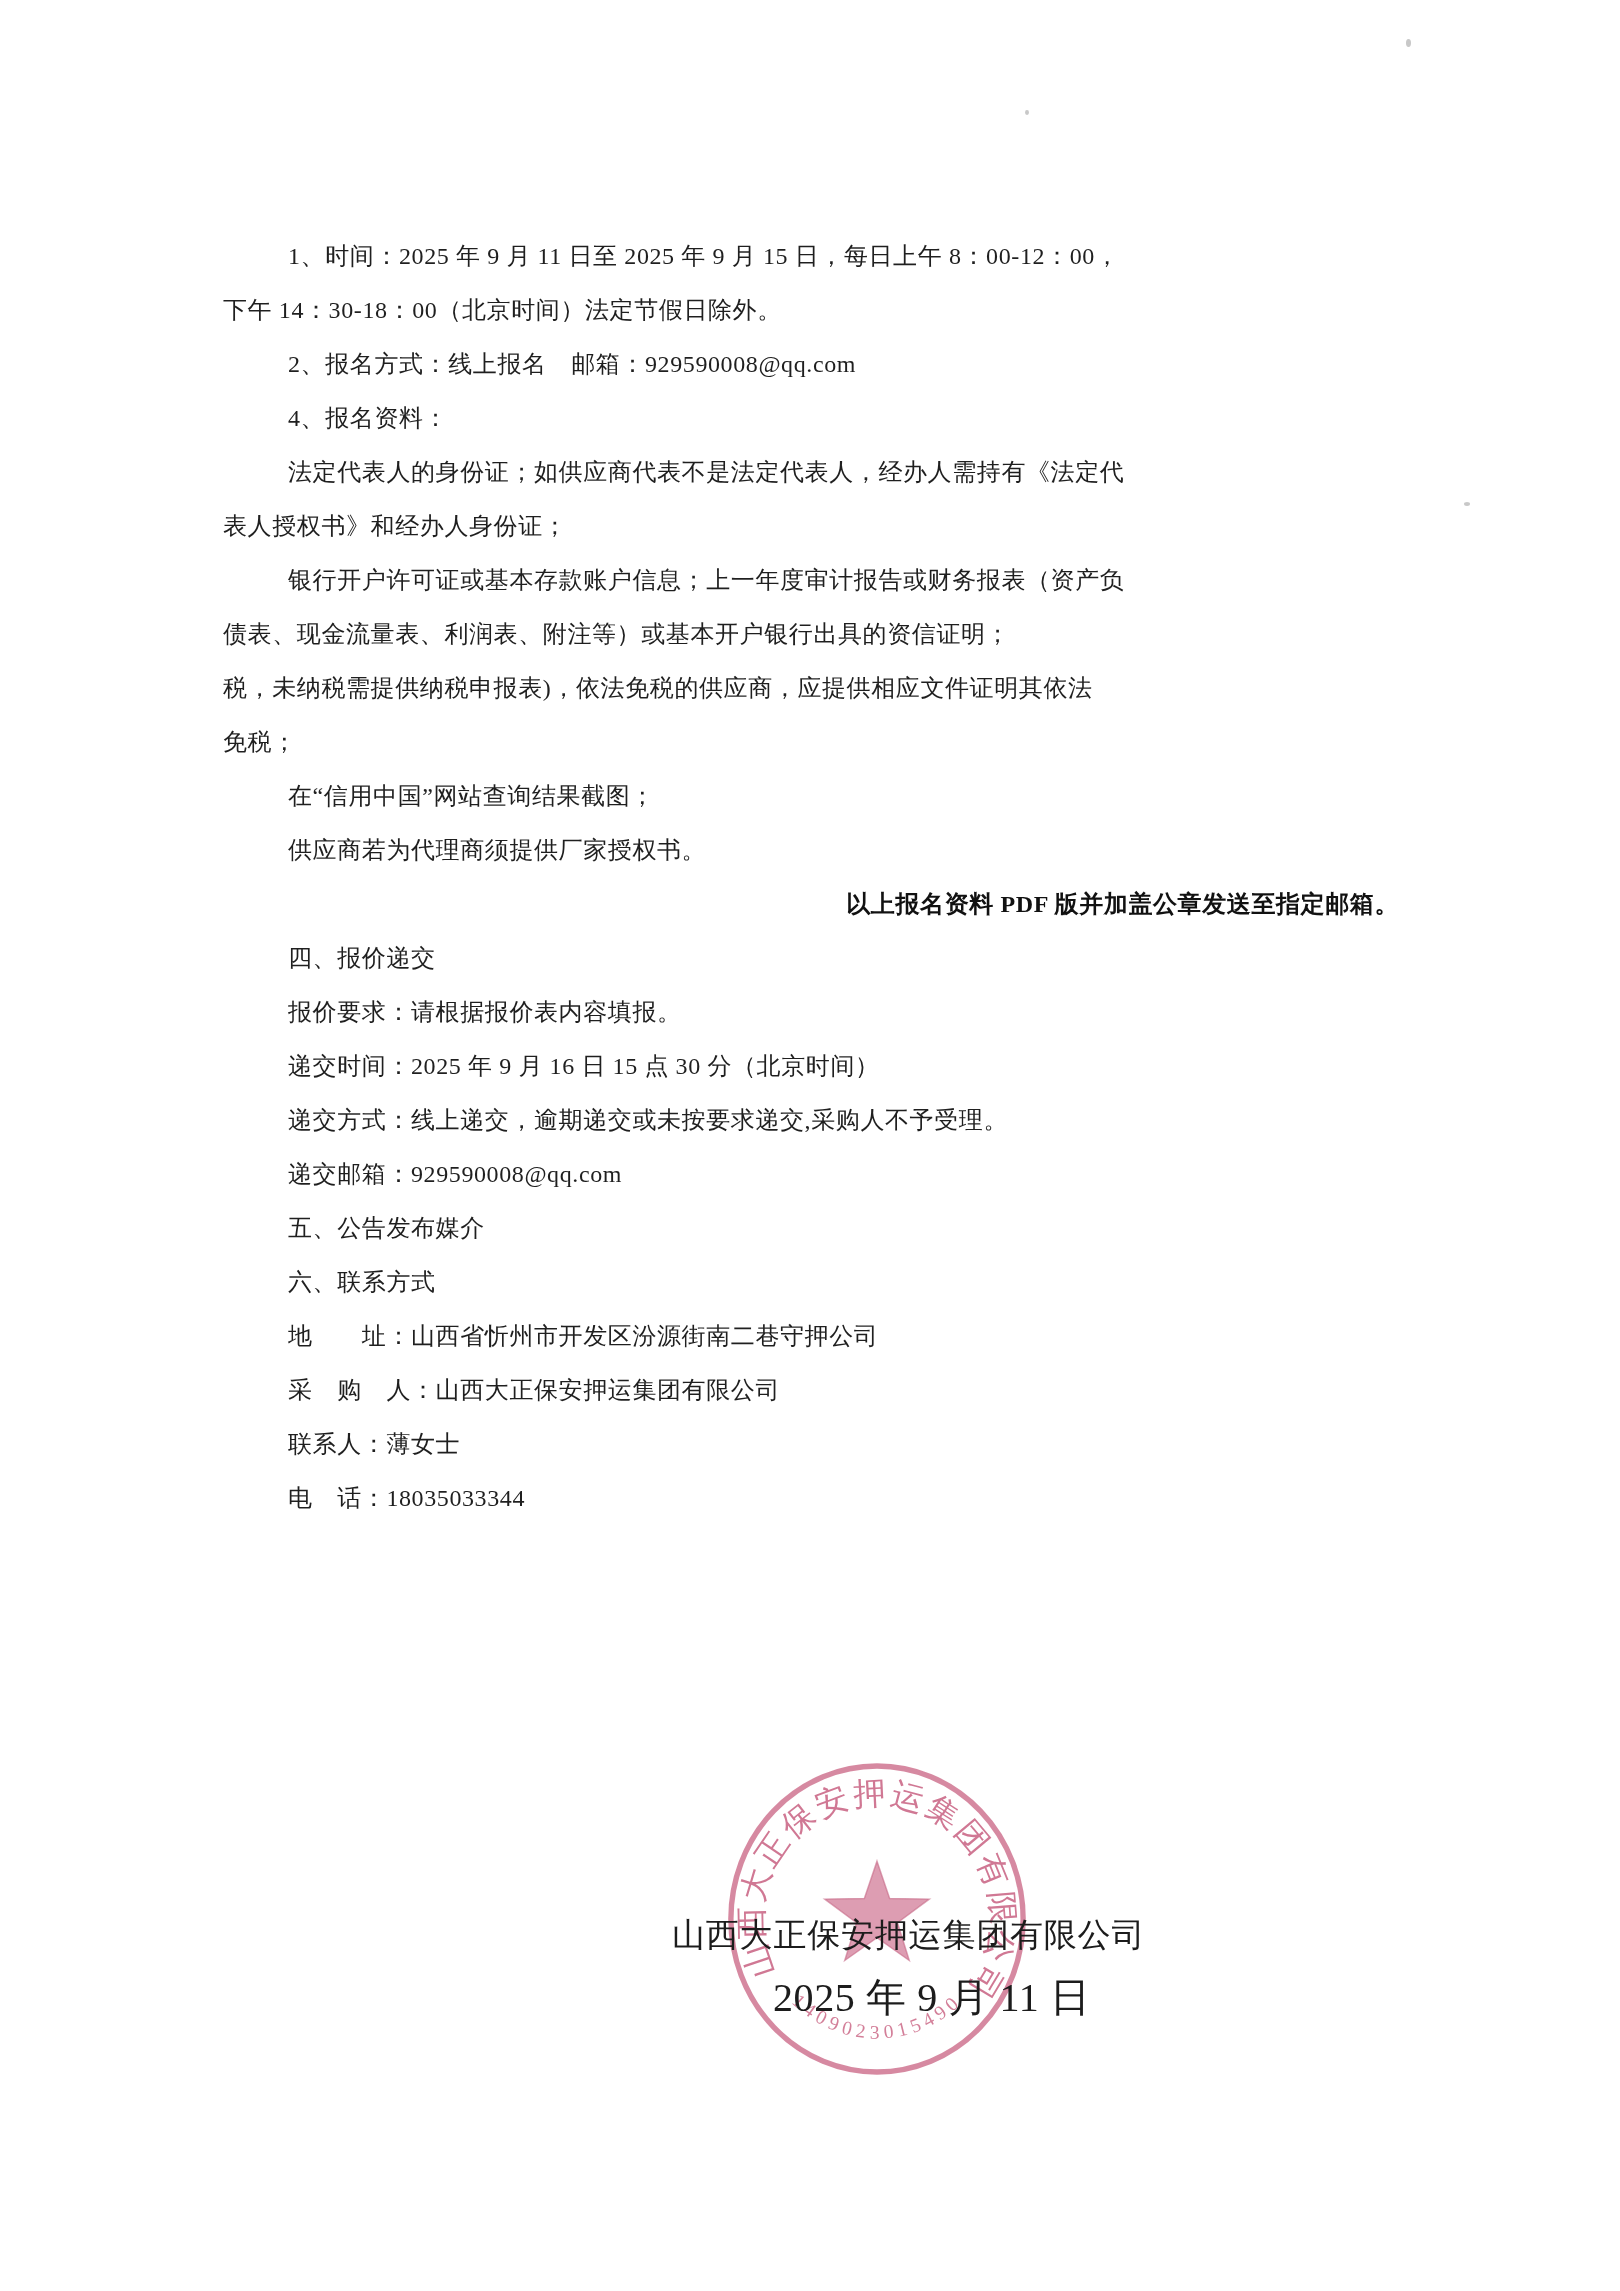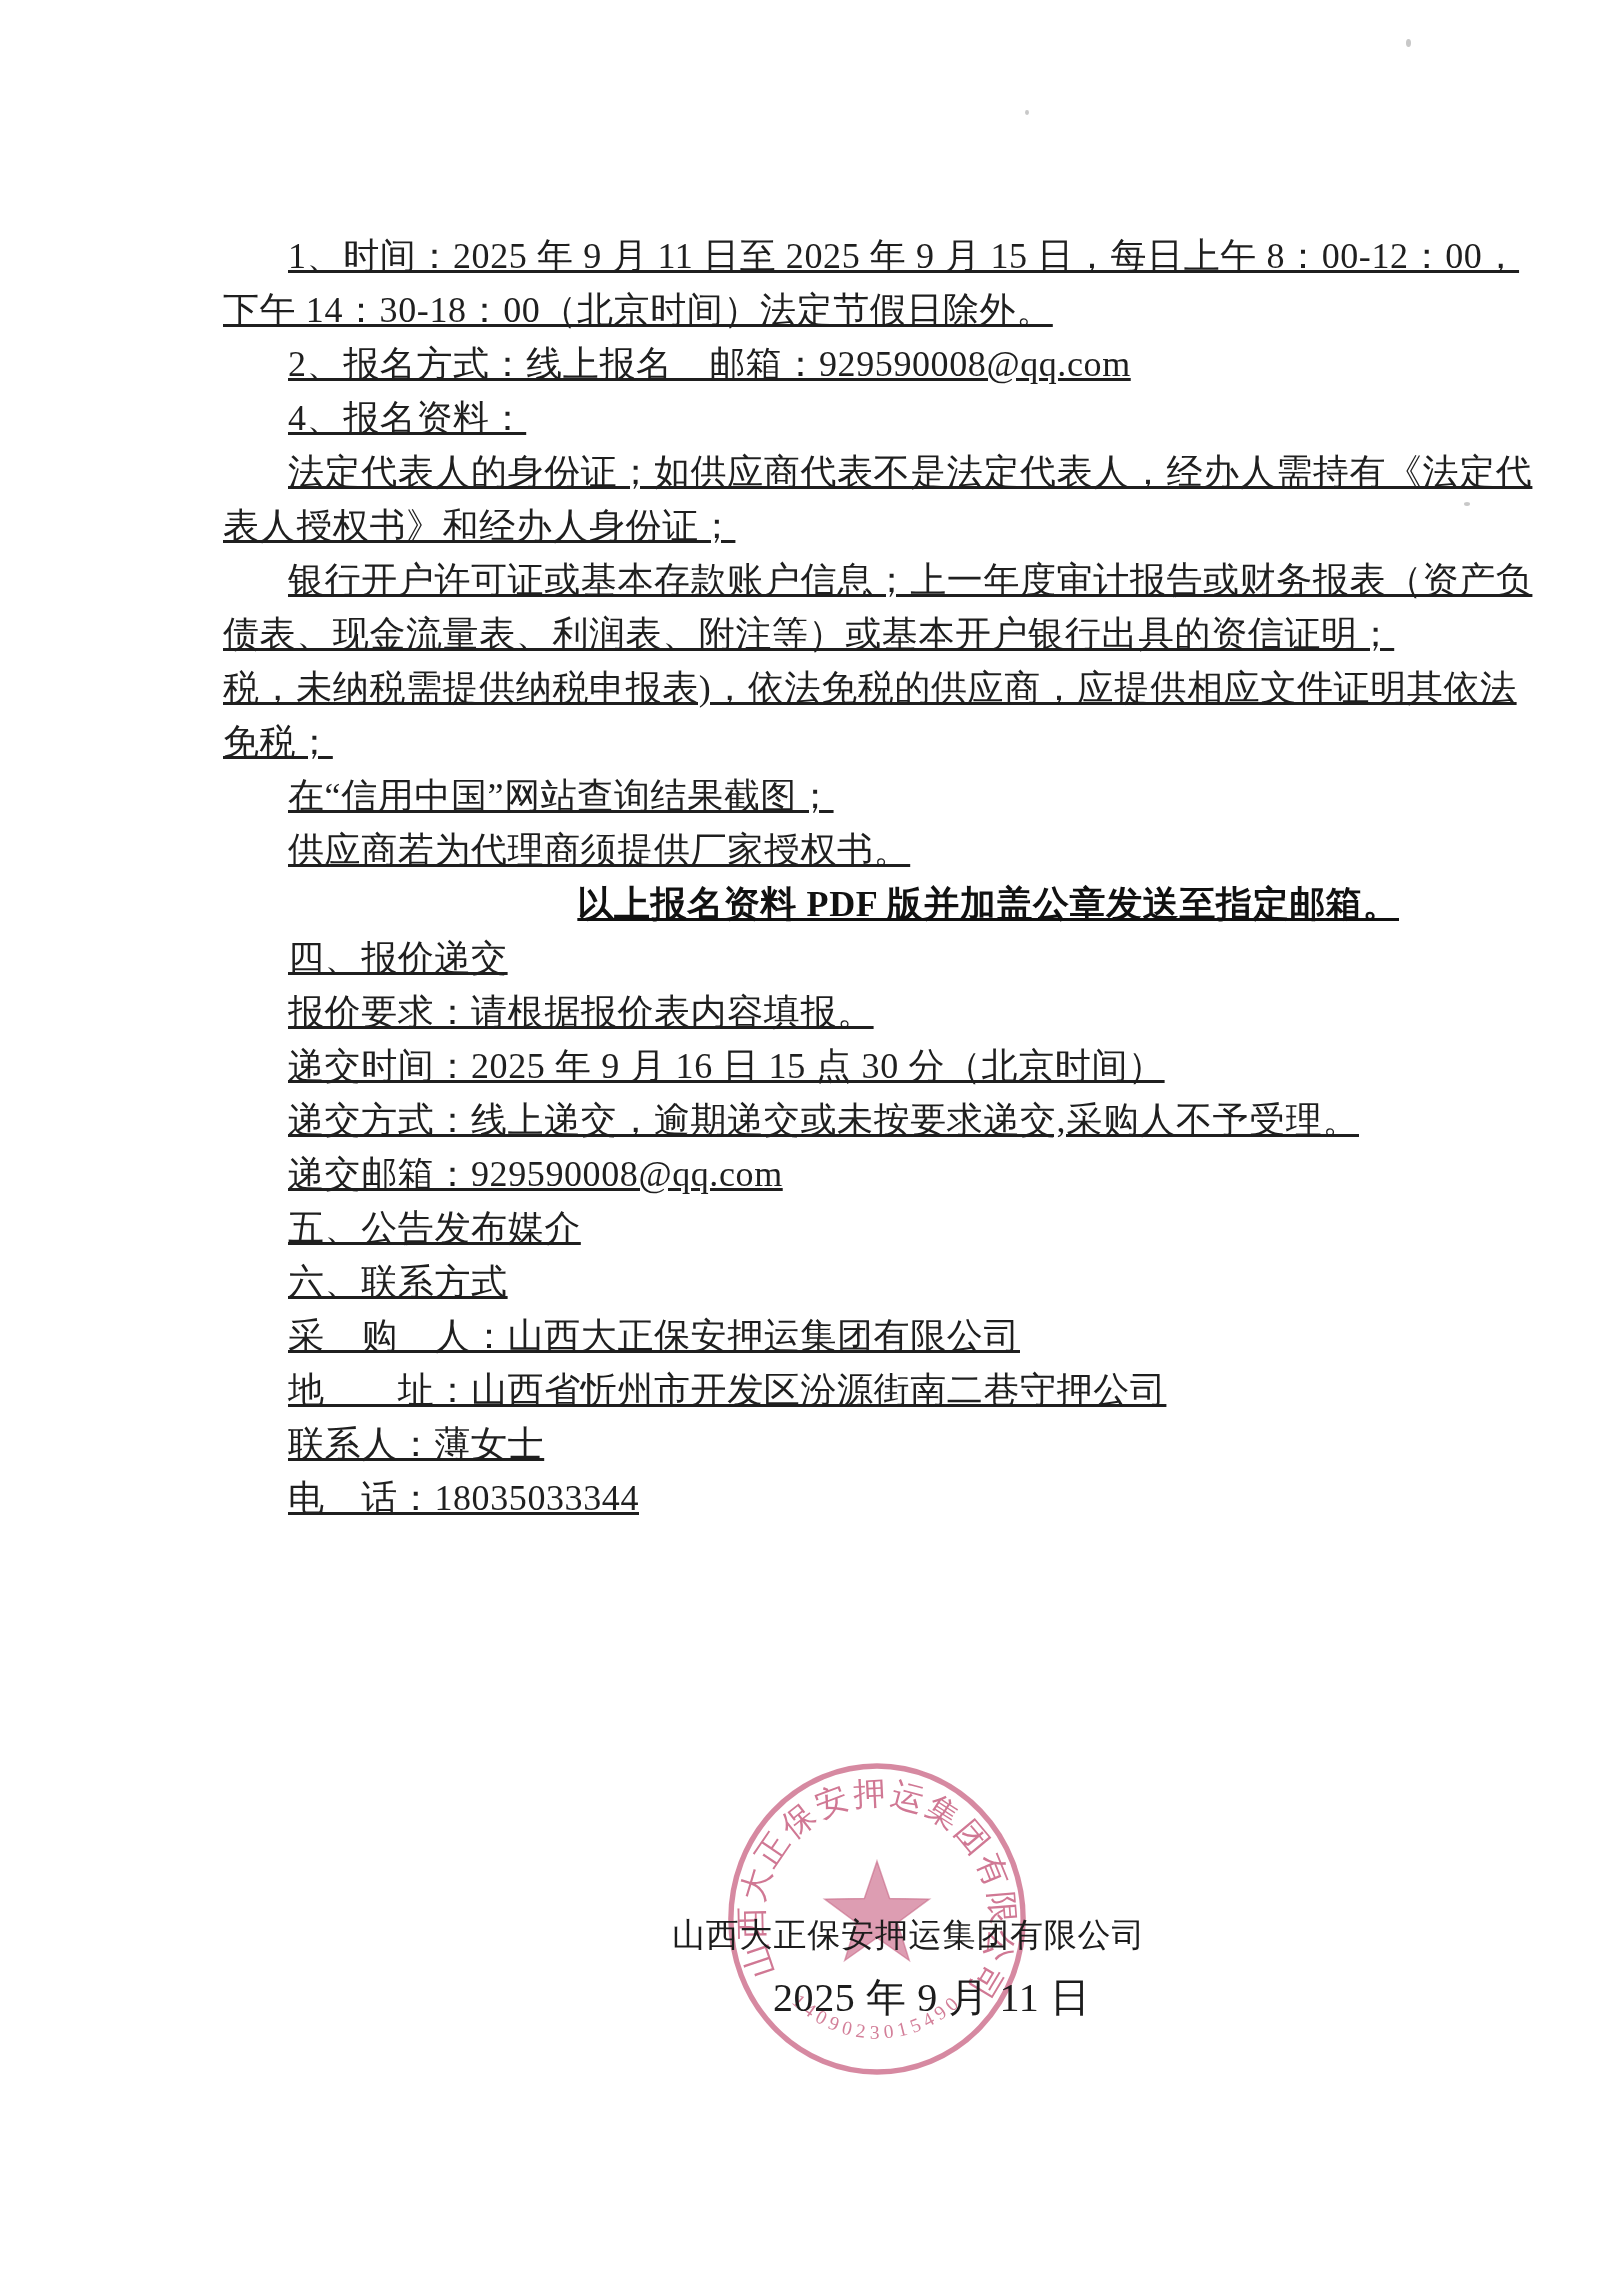--- a/index.html
+++ b/index.html
@@ -13,24 +13,23 @@
     color:#1f1f1f;
   }
   .textblock {
     position:absolute;
     left:223px; top:229px;
     width:1176px;
   }
   .doc-line {
     height:54px;
     line-height:54px;
-    font-size:36px;
+    font-size:24px;
     letter-spacing:0.6px;
     white-space:pre;
-    text-decoration:underline;
   }
   .doc-line.indent { padding-left:65px; }
   .doc-line.bold { font-weight:700; color:#111;text-align:right; }
   .seal {
     position:absolute;
     left:725px; top:1761px;
     width:304px; height:316px;
     opacity:0.92;
   }
   .seal text {
@@ -85,22 +84,22 @@
     <div class="doc-line indent">在“信用中国”网站查询结果截图；</div>
     <div class="doc-line indent">供应商若为代理商须提供厂家授权书。</div>
     <div class="doc-line indent bold">以上报名资料 PDF 版并加盖公章发送至指定邮箱。</div>
     <div class="doc-line indent">四、报价递交</div>
     <div class="doc-line indent">报价要求：请根据报价表内容填报。</div>
     <div class="doc-line indent">递交时间：2025 年 9 月 16 日 15 点 30 分（北京时间）</div>
     <div class="doc-line indent">递交方式：线上递交，逾期递交或未按要求递交,采购人不予受理。</div>
     <div class="doc-line indent">递交邮箱：929590008@qq.com</div>
     <div class="doc-line indent">五、公告发布媒介</div>
     <div class="doc-line indent">六、联系方式</div>
+    <div class="doc-line indent">地　　址：山西省忻州市开发区汾源街南二巷守押公司</div>
     <div class="doc-line indent">采　购　人：山西大正保安押运集团有限公司</div>
-    <div class="doc-line indent">地　　址：山西省忻州市开发区汾源街南二巷守押公司</div>
     <div class="doc-line indent">联系人：薄女士</div>
     <div class="doc-line indent">电　话：18035033344</div>
   </div>
 
   <svg class="seal" viewBox="0 0 310 322" aria-hidden="true">
     <defs>
       <path id="arcTop" d="M 53.7 219.5 A 117 117 0 1 1 256.3 219.5" fill="none"></path>
       <path id="arcBottom" d="M 58.9 236.1 A 122 122 0 0 0 251.1 236.1" fill="none"></path>
     </defs>
     <ellipse cx="155" cy="161" rx="149" ry="156" fill="none" stroke="#cd6d8b" stroke-width="5.5" opacity="0.88"></ellipse>

